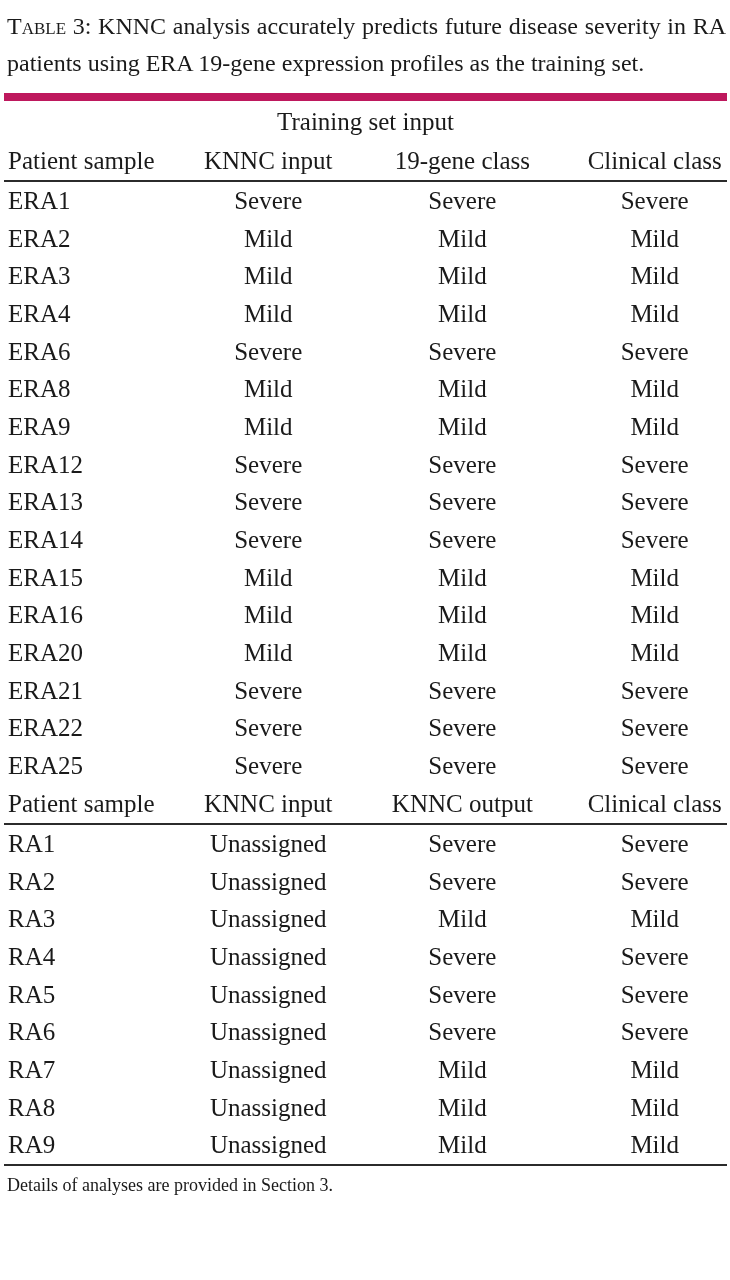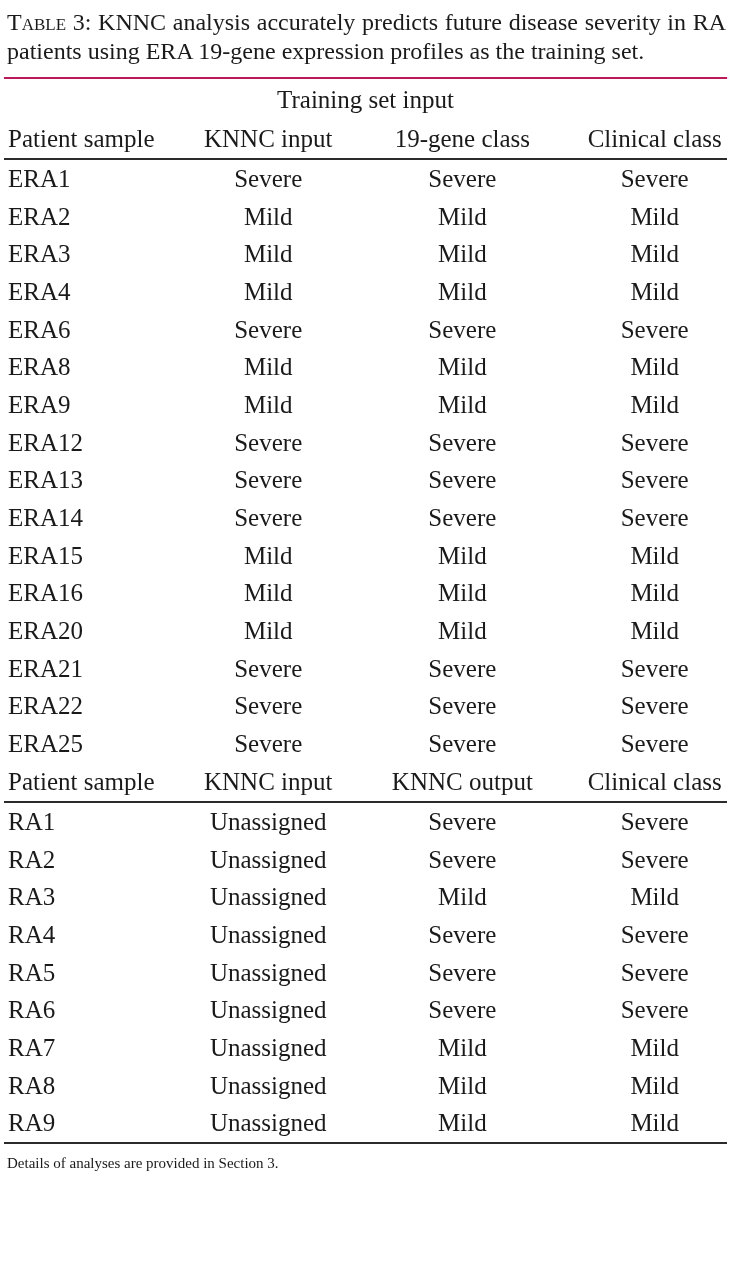--- a/index.html
+++ b/index.html
@@ -11,51 +11,51 @@
     color: #1a1a1a;
   }
   .page {
     box-sizing: border-box;
     width: 730px; height: 1280px;
     padding: 8px 3px 0 4px;
     background: #ffffff;
   }
   .caption {
     font-size: 24px;
-    line-height: 29px;
+    line-height: 37px;
     text-align: justify;
     margin: 0 1px 11px 3px;
   }
   .caption .label { font-variant: small-caps; }
   table.paper-table {
     width: 100%;
     border-collapse: collapse;
     font-size: 25px;
     border-bottom: 2px solid #2b2b2b;
     table-layout: fixed;
   }
   col.c1 { width: 26.3%; }
   col.c2 { width: 20.5%; }
   col.c3 { width: 33.2%; }
   col.c4 { width: 20%; }
   td, th { padding: 0; font-weight: normal; vertical-align: middle; }
   tr.section-title-row td {
     text-align: center;
     height: 41px;
-    border-top: 2px solid #be185d;
+    border-top: 8px solid #be185d;
   }
   tr.header-row th {
     height: 38px;
     border-bottom: 2px solid #2b2b2b;
   }
   tr.header-row th.col-left { text-align: left; padding-left: 4px; }
   tr.data-row td { height: 37.7px; text-align: center; }
   tr.data-row td.col-left { text-align: left; padding-left: 4px; }
   .footnote {
-    font-size: 15px;
+    font-size: 18px;
     line-height: 26px;
     margin: 6px 0 0 3px;
     text-align: left;
   }
 </style>
 </head>
 <body>
 
 <div class="page">
 

